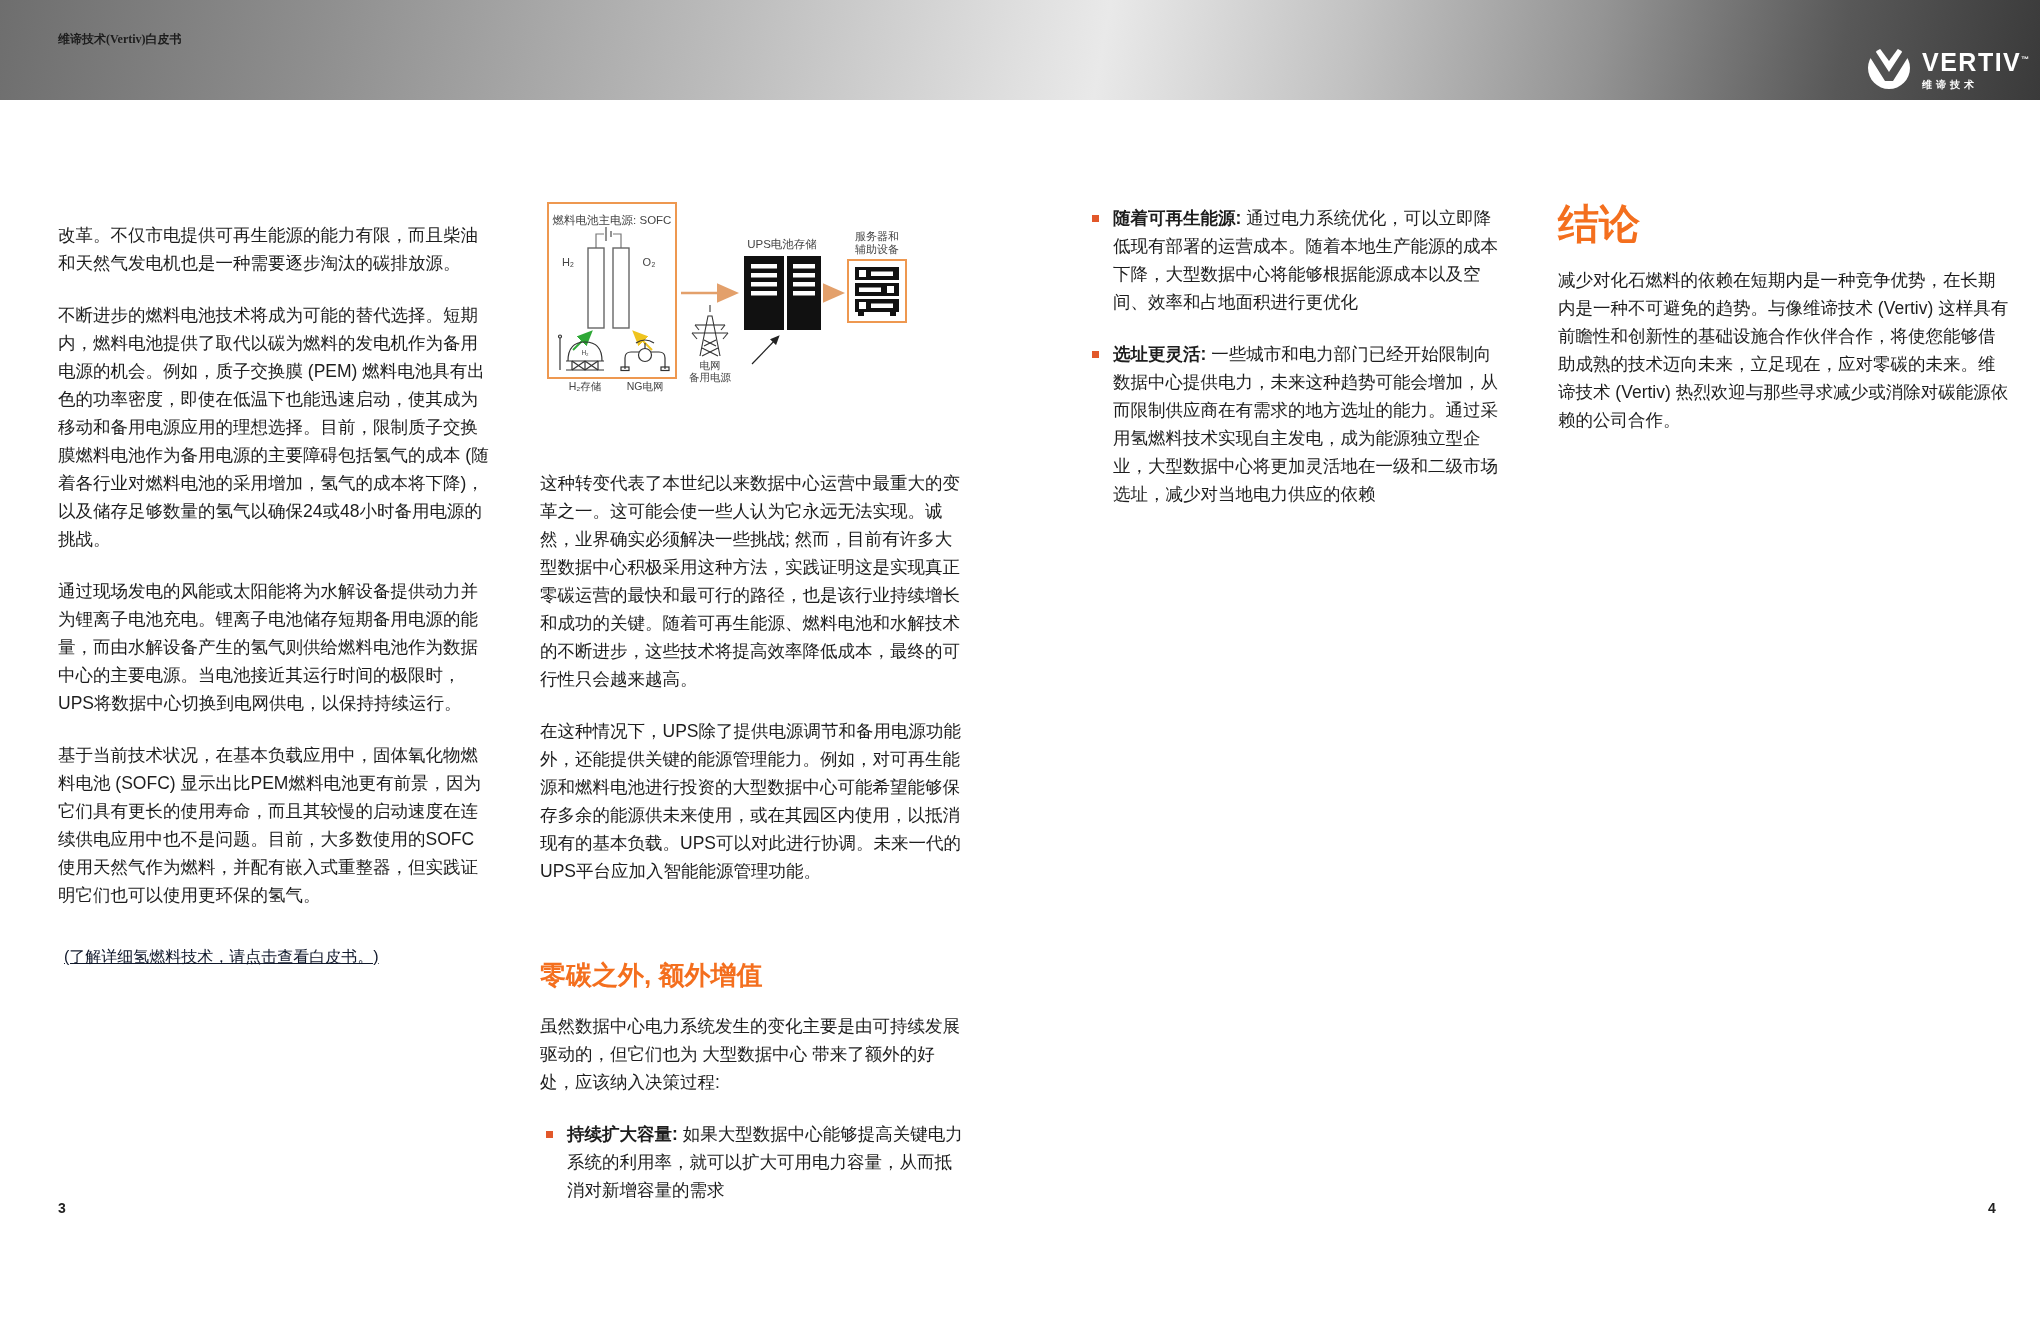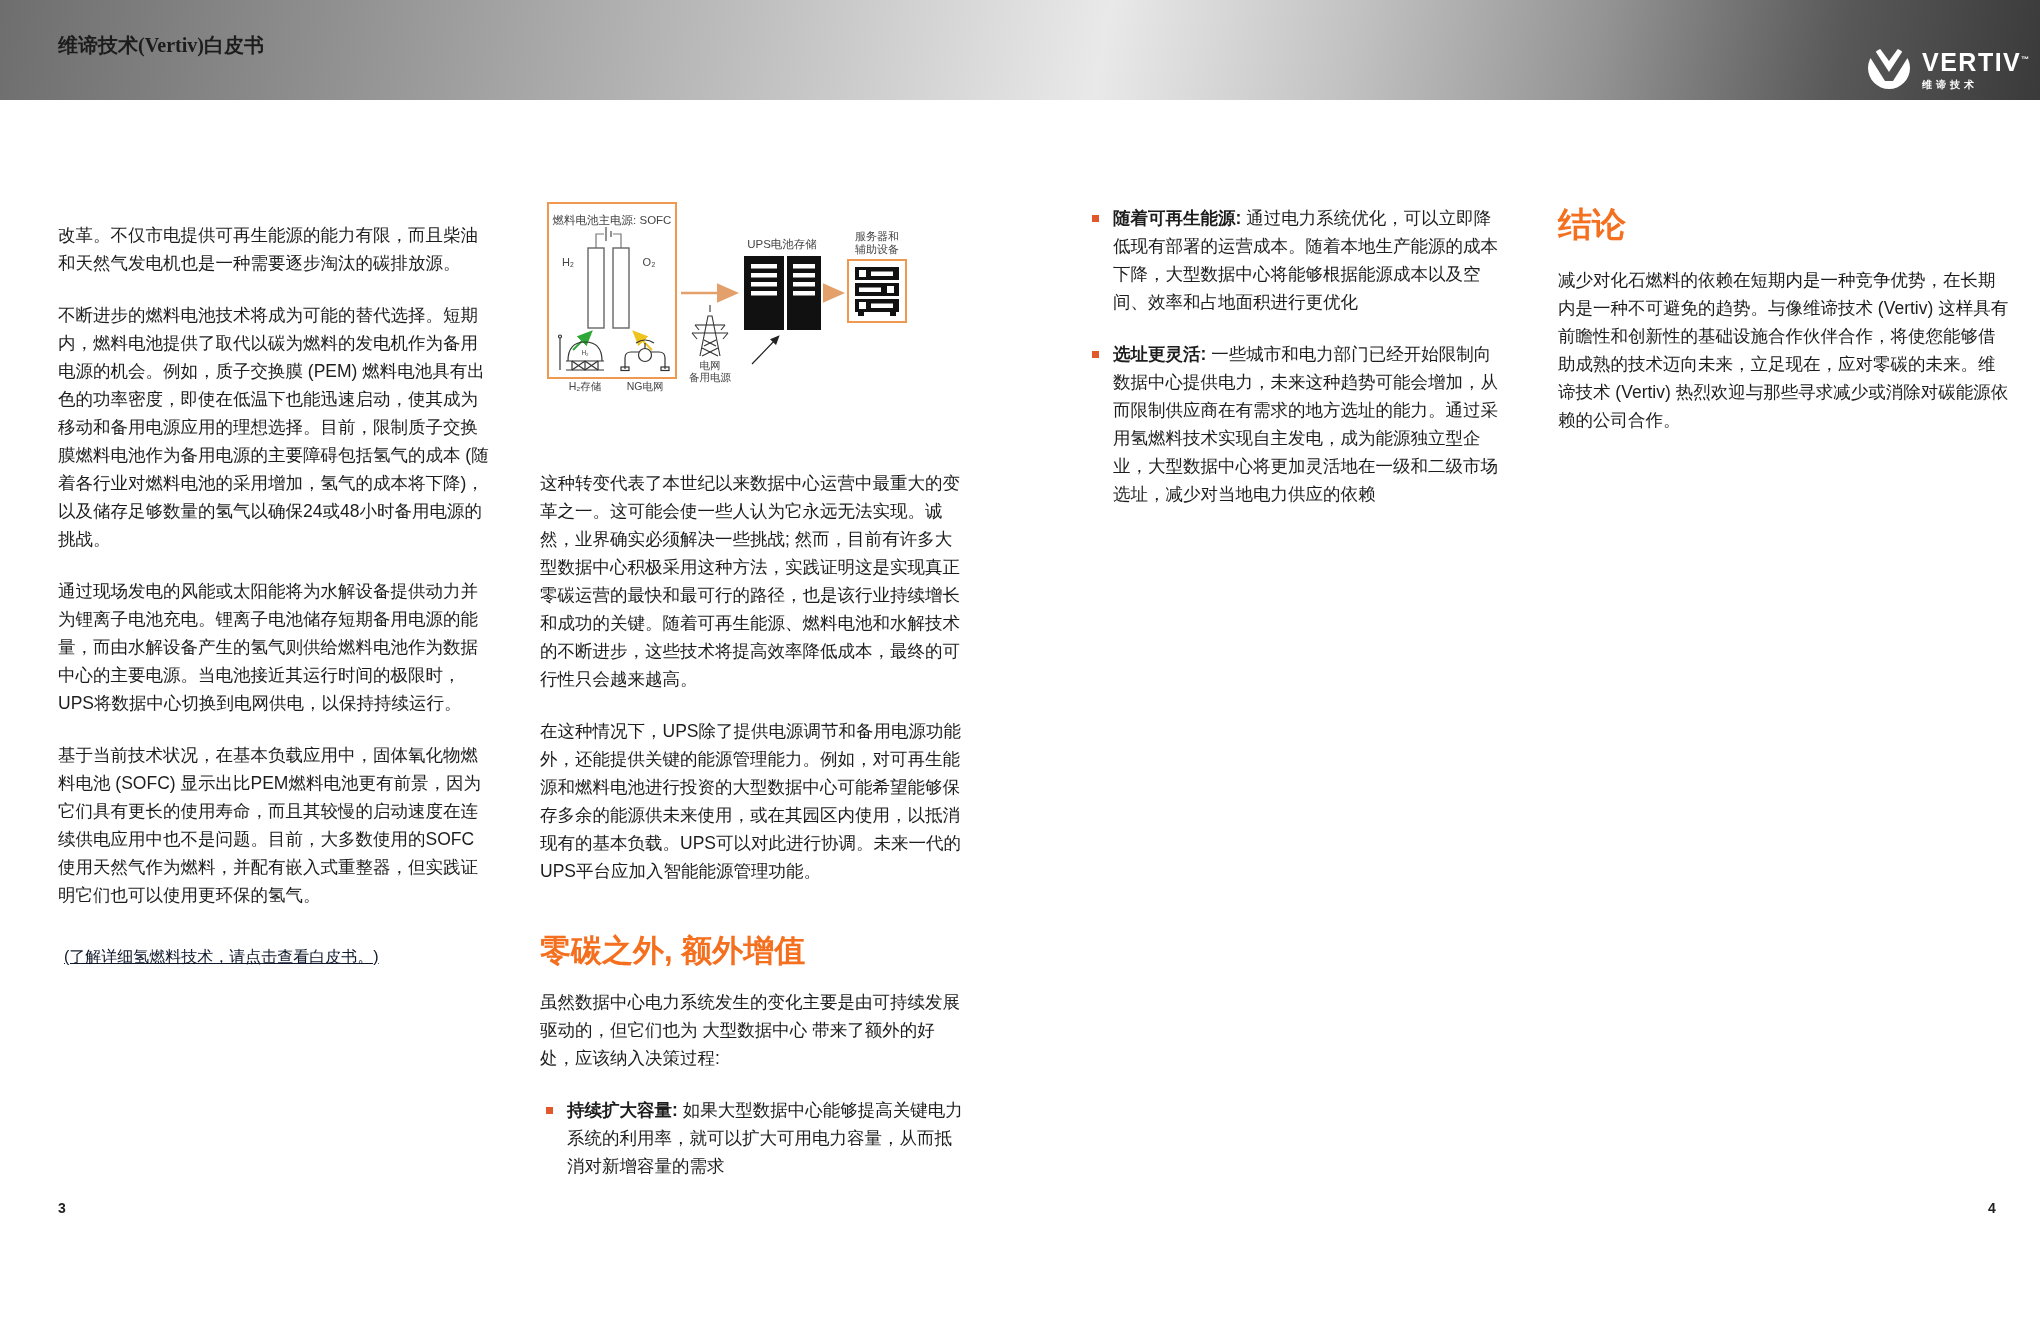--- a/index.html
+++ b/index.html
@@ -6,43 +6,43 @@
   body{
     width:2040px;height:1320px;position:relative;background:#ffffff;overflow:hidden;
     font-family:"Liberation Sans","DejaVu Sans",sans-serif;color:#1d1d1d;
   }
   
   .header{
     position:absolute;left:0;top:0;width:2040px;height:100px;
     background:linear-gradient(100deg,#6e6e6e 0%,#8f8f8f 16%,#bdbdbd 36%,#e9e9e9 54%,#c2c2c2 66%,#949494 78%,#585858 90%,#3a3a3a 100%);
   }
   .header-text{
-    position:absolute;left:58px;top:32px;
+    position:absolute;left:58px;top:26px;
     font-family:"Liberation Serif","DejaVu Serif",serif;
-    font-weight:700;font-size:20px;line-height:27px;color:#1c1c1c;
+    font-weight:700;font-size:12px;line-height:27px;color:#1c1c1c;
   }
   .logo{position:absolute;left:1866px;top:44px;display:flex;align-items:flex-start;gap:10px;color:#ffffff;}
   .logo-text{display:flex;flex-direction:column;margin-top:3px;}
   .logo-brand{font-size:25px;font-weight:700;letter-spacing:1.5px;line-height:26px;}
   .logo-tm{font-size:8px;vertical-align:super;}
   .logo-sub{font-size:10px;font-weight:700;letter-spacing:4px;margin-top:3px;}
   
   .col{position:absolute;top:204px;font-size:17.5px;line-height:28px;font-weight:500;}
   .col p{margin:17px 0 24px 0;}
   #col1{left:58px;width:432px;}
   #col2{left:540px;width:424px;}
   #col3{left:1086px;width:414px;}
   #col4{left:1558px;width:452px;}
   .link{
     display:inline-block;margin-top:10px;padding-left:6px;
     color:#0f172a;font-size:16px;font-weight:500;text-decoration:underline;cursor:pointer;
   }
   .h-orange{color:#f46f1e;font-weight:700;margin:0;}
-  #col2 .h-orange{font-size:31px;line-height:40px;margin:46px 0 12px 0;}
-  #col4 .h-orange{font-size:34px;line-height:40px;margin:0 0 22px 0;}
+  #col2 .h-orange{font-size:26px;line-height:40px;margin:70px 0 12px 0;}
+  #col4 .h-orange{font-size:41px;line-height:40px;margin:0 0 22px 0;}
   .bullet{display:flex;gap:14px;padding-left:6px;margin-bottom:24px;}
   .bullet .marker{flex:none;width:7px;height:7px;background:#e2582a;margin-top:11px;}
   .lead{font-weight:700;}
   
   .diagram-wrap{position:relative;height:248px;}
   .diagram-wrap svg{position:absolute;left:-12px;top:-6px;}
   .dlabel{fill:#444444;font-family:"Liberation Sans","DejaVu Sans",sans-serif;}
   
   .pagenum{position:absolute;top:1200px;font-size:14px;font-weight:700;color:#222;}
   #page-left{left:58px;}

